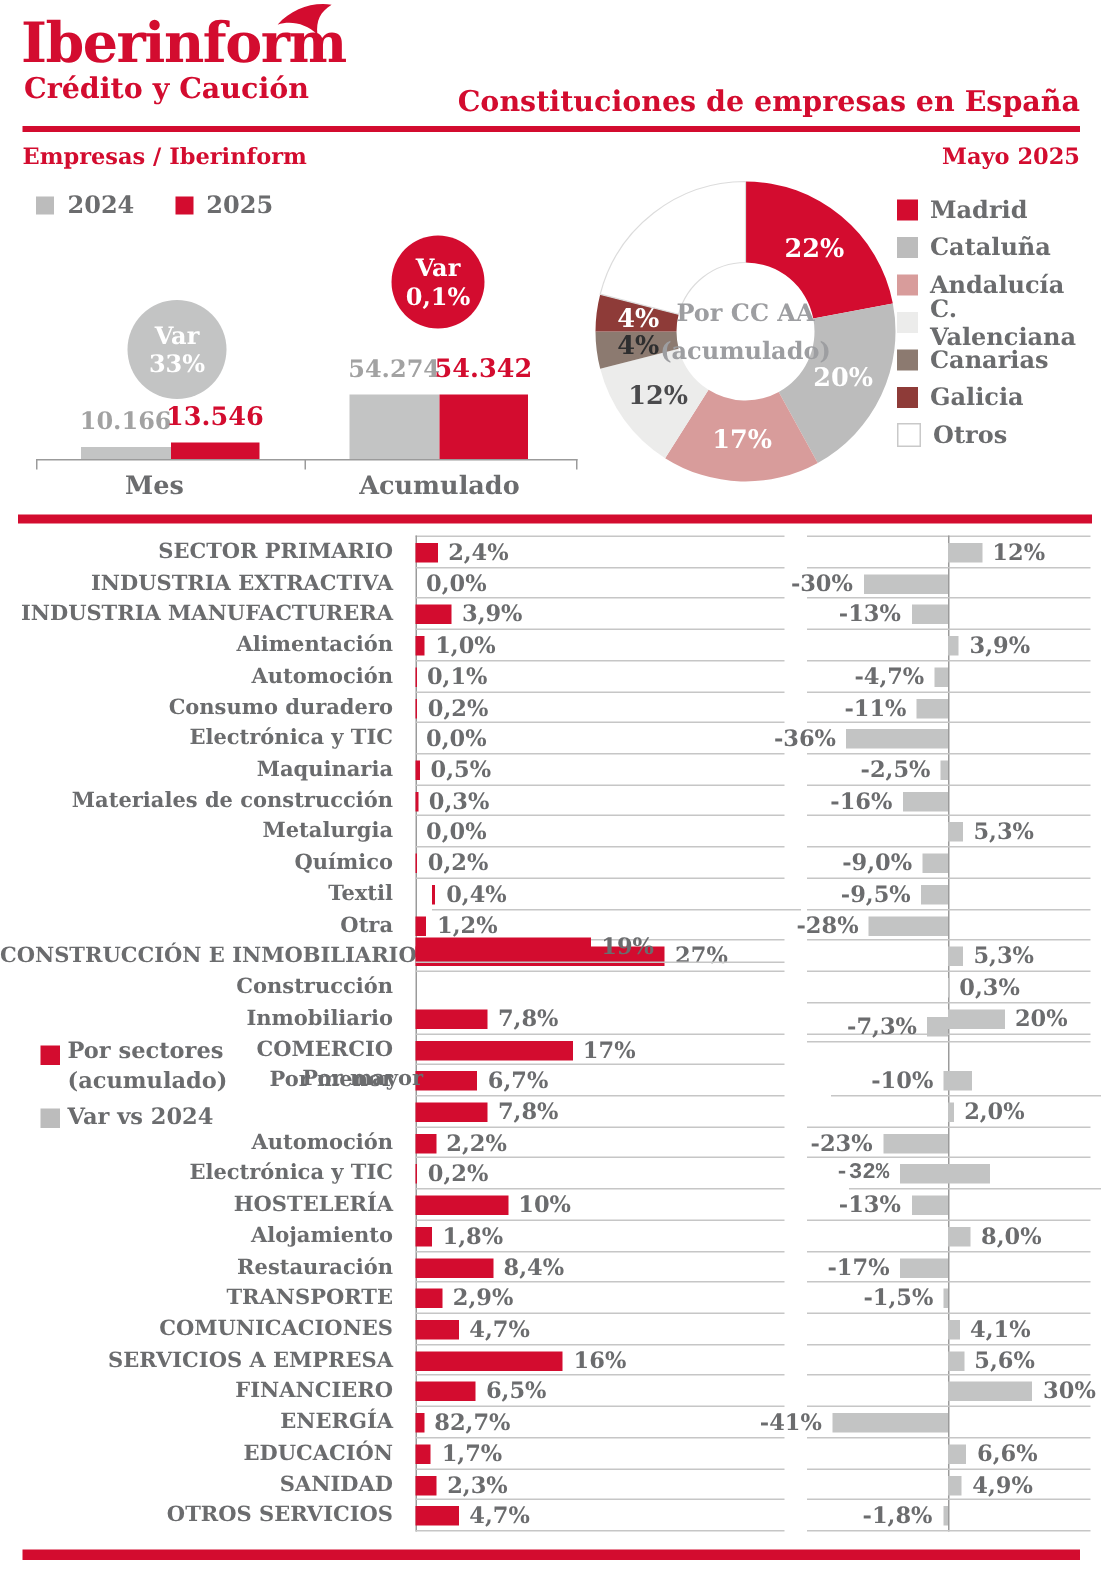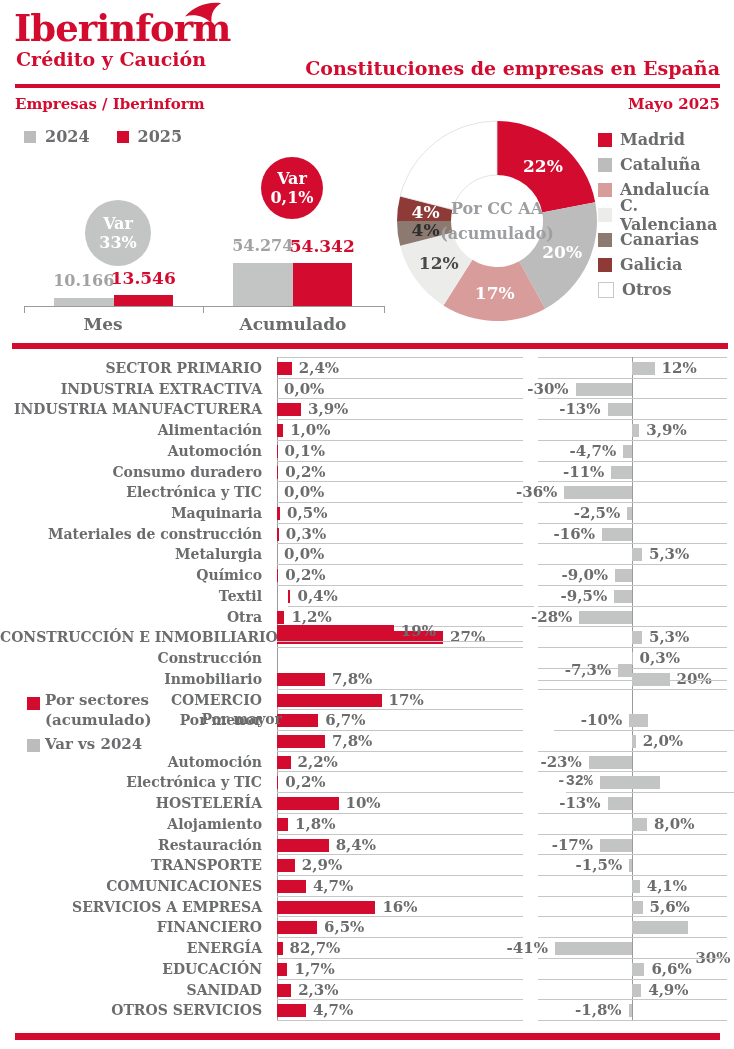--- a/index.html
+++ b/index.html
@@ -294,21 +294,21 @@
       </div>
       <div class="abs cell" style="left: 538px; top: 668.8px; width: 189px; height: 20.72px;">
         <div class="hbar bar-gray" style="left: 94px; width: 37.6px;"></div>
         <div class="val" style="left: 138.6px; line-height: 20.72px;">20%</div>
       </div>
       <div class="abs row-label" style="top: 689.52px; height: 20.72px; line-height: 20.72px;">COMERCIO</div>
       <div class="abs cell" style="left: 277px; top: 689.52px; width: 246px; height: 20.72px;">
         <div class="hbar bar-red" style="left: 0px; width: 104.55px;"></div>
         <div class="val" style="left: 111.55px; line-height: 20.72px;">17%</div>
       </div>
-      <div class="abs cell" style="left: 538px; top: 660px; width: 189px; height: 20.72px;">
+      <div class="abs cell" style="left: 538px; top: 674px; width: 189px; height: 20.72px;">
         <div class="hbar bar-gray" style="left: 80.276px; width: 13.724px;"></div>
         <div class="val" style="right: 115.724px; line-height: 20.72px;">-7,3%</div>
       </div>
       <div class="abs row-label" style="top: 710.24px; height: 20.72px; line-height: 20.72px;">Por menor</div>
       <div class="abs cell" style="left: 277px; top: 710.24px; width: 246px; height: 20.72px;">
         <div class="hbar bar-red" style="left: 0px; width: 41.205px;"></div>
         <div class="val" style="left: 48.205px; line-height: 20.72px;">6,7%</div>
       </div>
       <div class="abs cell" style="left: 554px; top: 710.24px; width: 189px; height: 20.72px;">
         <div class="hbar bar-gray" style="left: 75.2px; width: 18.8px;"></div>
@@ -395,21 +395,21 @@
         <div class="hbar bar-gray" style="left: 94px; width: 10.528px;"></div>
         <div class="val" style="left: 111.528px; line-height: 20.72px;">5,6%</div>
       </div>
       <div class="abs row-label" style="top: 917.44px; height: 20.72px; line-height: 20.72px;">FINANCIERO</div>
       <div class="abs cell" style="left: 277px; top: 917.44px; width: 246px; height: 20.72px;">
         <div class="hbar bar-red" style="left: 0px; width: 39.975px;"></div>
         <div class="val" style="left: 46.975px; line-height: 20.72px;">6,5%</div>
       </div>
       <div class="abs cell" style="left: 538px; top: 917.44px; width: 189px; height: 20.72px;">
         <div class="hbar bar-gray" style="left: 94px; width: 56.4px;"></div>
-        <div class="val" style="left: 157.4px; line-height: 20.72px; margin-top: 31px;">30%</div>
+        <div class="val" style="left: 157.4px; line-height: 20.72px;">30%</div>
       </div>
       <div class="abs row-label" style="top: 938.16px; height: 20.72px; line-height: 20.72px;">ENERGÍA</div>
       <div class="abs cell" style="left: 277px; top: 938.16px; width: 246px; height: 20.72px;">
         <div class="hbar bar-red" style="left: 0px; width: 5.535px;"></div>
         <div class="val" style="left: 12.535px; line-height: 20.72px;">82,7%</div>
       </div>
       <div class="abs cell" style="left: 538px; top: 938.16px; width: 189px; height: 20.72px;">
         <div class="hbar bar-gray" style="left: 16.92px; width: 77.08px;"></div>
         <div class="val" style="right: 179.08px; line-height: 20.72px;">-41%</div>
       </div>

